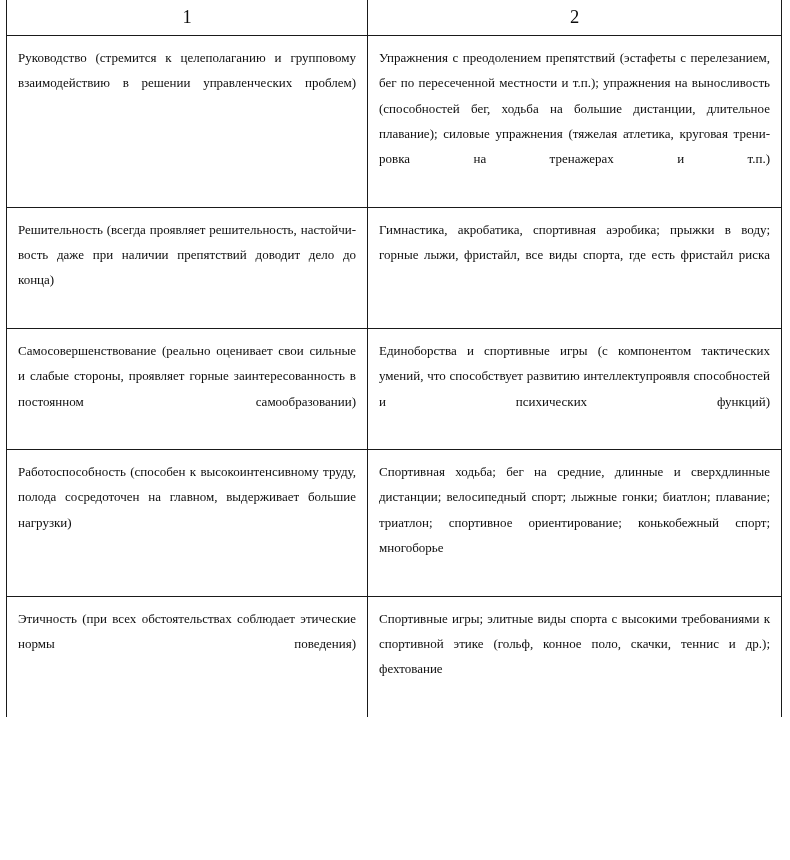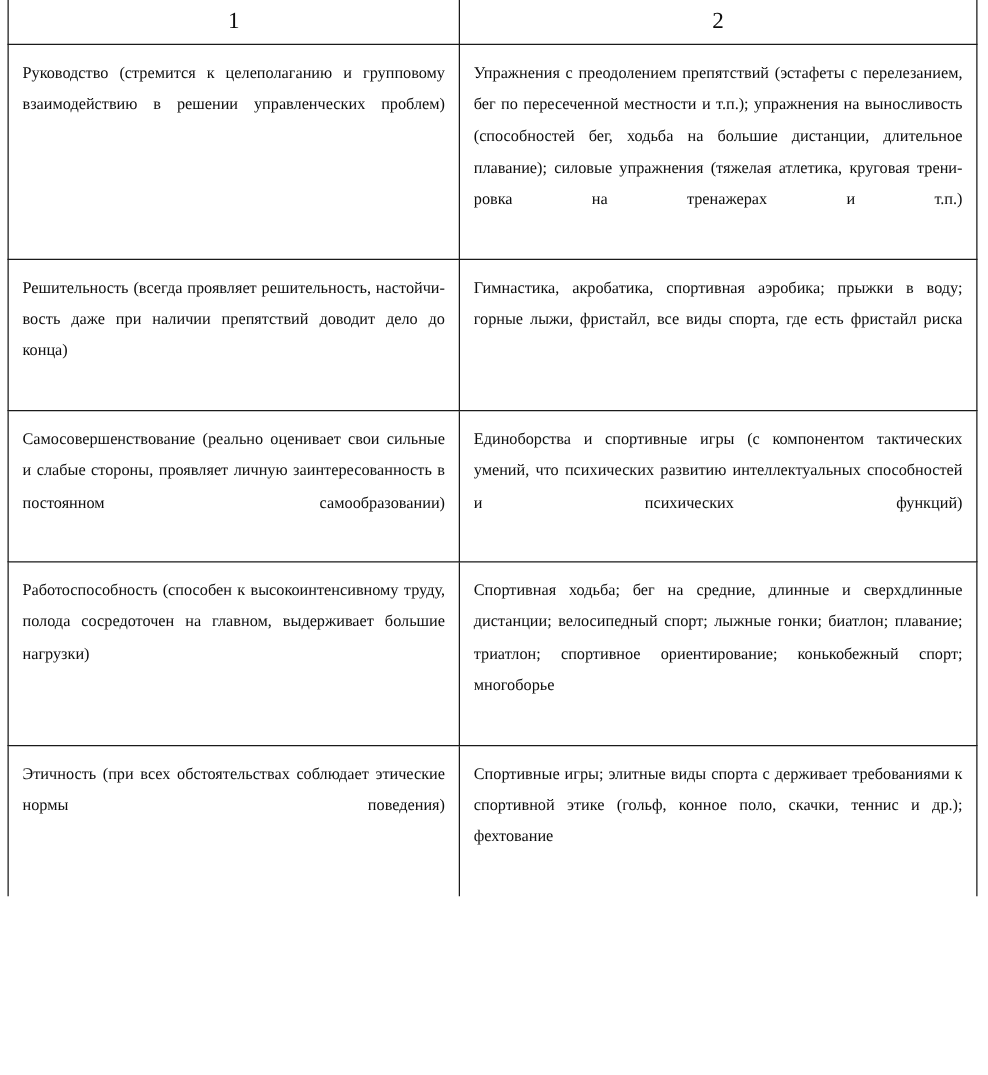--- a/index.html
+++ b/index.html
@@ -113,41 +113,41 @@
         <td>
           <span class="cell-text">Решительность (всегда проявля­ет решительность, настойчи­вость даже при наличии препят­ствий доводит дело до конца)</span>
         </td>
         <td>
           <span class="cell-text">Гимнастика, акробатика, спортивная аэробика; прыжки в воду; горные лыжи, фристайл, все виды спорта, где есть фристайл риска</span>
         </td>
       </tr>
 
       <tr>
         <td>
-          <span class="cell-text">Самосовершенствование (реаль­но оценивает свои сильные и слабые стороны, проявляет личную заинтересованность в постоянном самообразовании)</span>
+          <span class="cell-text">Самосовершенствование (реаль­но оценивает свои сильные и слабые стороны, проявляет горные заинтересованность в постоянном самообразовании)</span>
         </td>
         <td>
-          <span class="cell-text">Единоборства и спортивные игры (с компонентом тактических умений, что психических развитию интеллекту­альных способностей и психических функций)</span>
+          <span class="cell-text">Единоборства и спортивные игры (с компонентом тактических умений, что способствует развитию интеллекту­проявля способностей и психических функций)</span>
         </td>
       </tr>
 
       <tr>
         <td>
           <span class="cell-text">Работоспособность (способен к высокоинтенсивному труду, поло­да сосредоточен на главном, вы­держивает большие нагрузки)</span>
         </td>
         <td>
           <span class="cell-text">Спортивная ходьба; бег на средние, длинные и сверхдлинные дистанции; велосипедный спорт; лыжные гонки; биатлон; плавание; триатлон; спортив­ное ориентирование; конькобежный спорт; многоборье</span>
         </td>
       </tr>
 
       <tr>
         <td>
           <span class="cell-text">Этичность (при всех обстоятель­ствах соблюдает этические нор­мы поведения)</span>
         </td>
         <td>
-          <span class="cell-text">Спортивные игры; элитные виды спорта с держивает требованиями к спортивной этике (гольф, конное поло, скачки, теннис и др.); фехтование</span>
+          <span class="cell-text">Спортивные игры; элитные виды спорта с высокими требованиями к спортивной этике (гольф, конное поло, скачки, теннис и др.); фехтование</span>
         </td>
       </tr>
 
     </tbody>
   </table>
 
 </div>
 
 </body></html>

